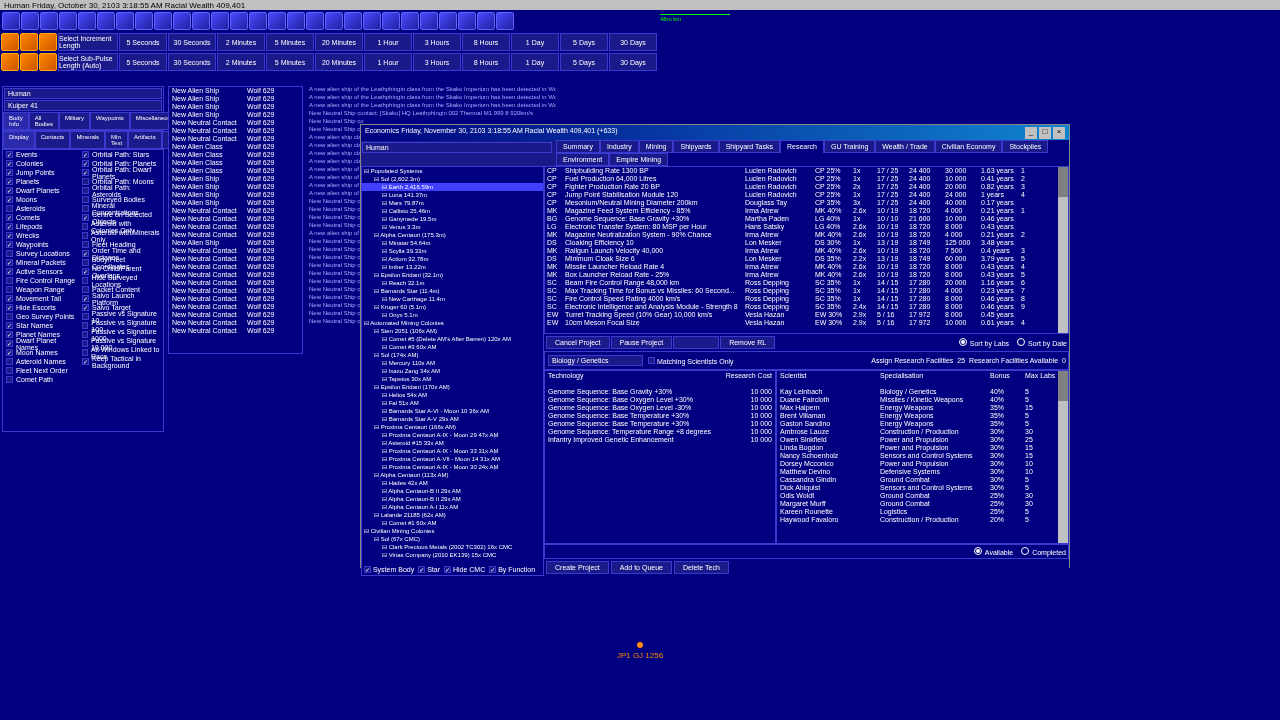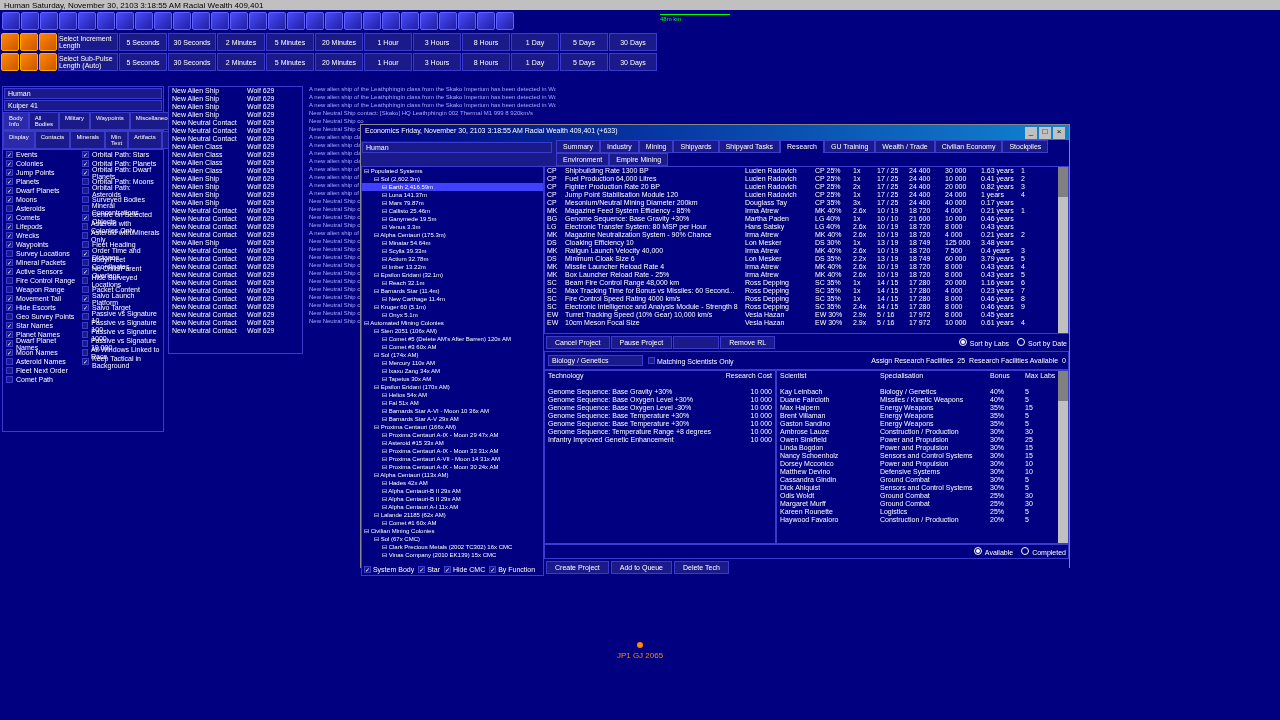--- a/index.html
+++ b/index.html
@@ -39,21 +39,21 @@
 .scroll{position:absolute;right:0;width:10px;background:#c0c0c0;top:0;bottom:0}
 .scroll-thumb{background:#808080;width:100%;height:30px}
 .bottom-label{position:absolute;bottom:60px;left:50%;transform:translateX(-50%);color:#ff8800;font-size:8px}
 .bottom-dot{position:absolute;bottom:72px;left:50%;transform:translateX(-50%);width:6px;height:6px;background:#ff8800;border-radius:50%}
 .top-right-line{position:absolute;top:14px;left:660px;width:70px;height:1px;border-bottom:1px solid #00ff00}
 .top-right-label{position:absolute;top:16px;left:660px;font-size:6px;color:#00ff00}
 </style>
 </head>
 <body>
 
-<div class="titlebar">Human   Saturday, November 30, 2103 3:18:55 AM   Racial Wealth 409,401</div>
+<div class="titlebar">Human   Friday, October 30, 2103 3:18:55 AM   Racial Wealth 409,401</div>
 
 <div class="top-right-label">48m km</div>
 <div class="top-right-line"></div>
 
 <div class="toolbar" id="tb">
     <div class="tb-icon"></div>
     <div class="tb-icon"></div>
     <div class="tb-icon"></div>
     <div class="tb-icon"></div>
     <div class="tb-icon"></div>
@@ -1023,13 +1023,13 @@
       <div style="display:flex;gap:2px;padding:2px" id="bb">
           <div class="btn">Create Project</div>
           <div class="btn">Add to Queue</div>
           <div class="btn">Delete Tech</div>
         </div>
     </div>
   </div>
 </div>
 
 <div class="bottom-dot"></div>
-<div class="bottom-label">JP1 GJ 2065</div>
+<div class="bottom-label">JP1 GJ 1256</div>
 
 </body></html>

